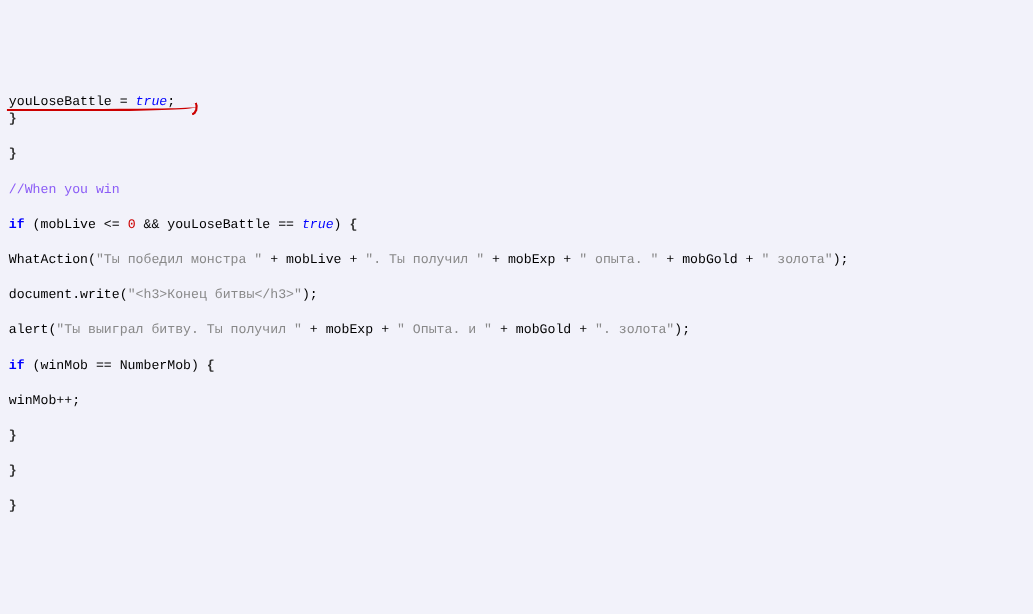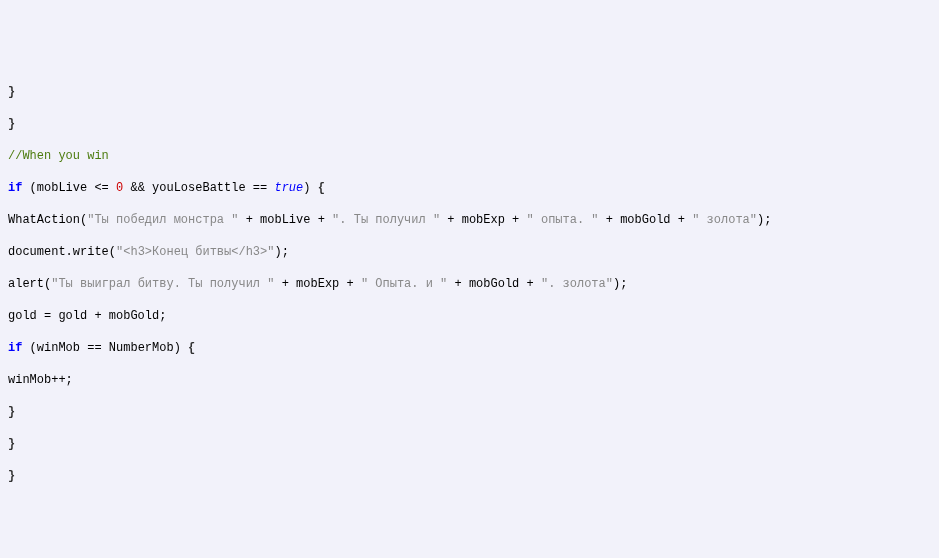--- a/index.html
+++ b/index.html
@@ -10,21 +10,21 @@
       line-height: 16px;
       padding: 4px 8px;
       white-space: pre;
       overflow-x: auto;
     }
     .line { display: block; min-height: 16px; }
     .kw { color: #0000ff; font-weight: bold; }
     .ident { color: #000000; }
     .op { color: #000000; }
     .brace { color: #333333; font-weight: bold; }
-    .comment { color: #4d7c0f; margin-top: 32px; }
+    .comment { color: #8b5cf6; margin-top: 32px; }
     .string { color: #888888; }
     .num { color: #cc0000; }
     .literal { color: #0000ff; font-style: italic; }
     .underline-red {
       position: relative;
       display: inline-block;
     }
     .underline-red::after {
       content: "";
       position: absolute;
@@ -49,28 +49,28 @@
       transform: rotate(-20deg);
       pointer-events: none;
     }
   </style>
 </head>
 <body>
 
 
 
 <div>
+<span class="line underline-red"><span class="ident">youLoseBattle</span><span class="op"> = </span><span class="literal">true</span><span class="op">;</span></span>
 <span class="line"><span class="brace">}</span></span>
 <span class="line"><span class="brace">}</span></span>
 <span class="line"><span class="comment">//When you win</span></span>
 <span class="line"><span class="kw">if</span><span class="ident"> (mobLive &lt;= </span><span class="num">0</span><span class="ident"> &amp;&amp; youLoseBattle == </span><span class="literal">true</span><span class="ident">) </span><span class="brace">{</span></span>
 <span class="line"><span class="ident">WhatAction(</span><span class="string">"Ты победил монстра "</span><span class="ident"> + mobLive + </span><span class="string">". Ты получил "</span><span class="ident"> + mobExp + </span><span class="string">" опыта. "</span><span class="ident"> + mobGold + </span><span class="string">" золота"</span><span class="ident">);</span></span>
 <span class="line"><span class="ident">document.write(</span><span class="string">"&lt;h3&gt;Конец битвы&lt;/h3&gt;"</span><span class="ident">);</span></span>
 <span class="line"><span class="ident">alert(</span><span class="string">"Ты выиграл битву. Ты получил "</span><span class="ident"> + mobExp + </span><span class="string">" Опыта. и "</span><span class="ident"> + mobGold + </span><span class="string">". золота"</span><span class="ident">);</span></span>
-<span class="line"><span class="ident">gold = gold + mobGold;</span></span>
 <span class="line"><span class="kw">if</span><span class="ident"> (winMob == NumberMob) </span><span class="brace">{</span></span>
 <span class="line"><span class="ident">winMob++;</span></span>
 <span class="line"><span class="brace">}</span></span>
 <span class="line"><span class="brace">}</span></span>
 <span class="line"><span class="brace">}</span></span>
 <span class="line"><span></span></span>
 
 
 
 

